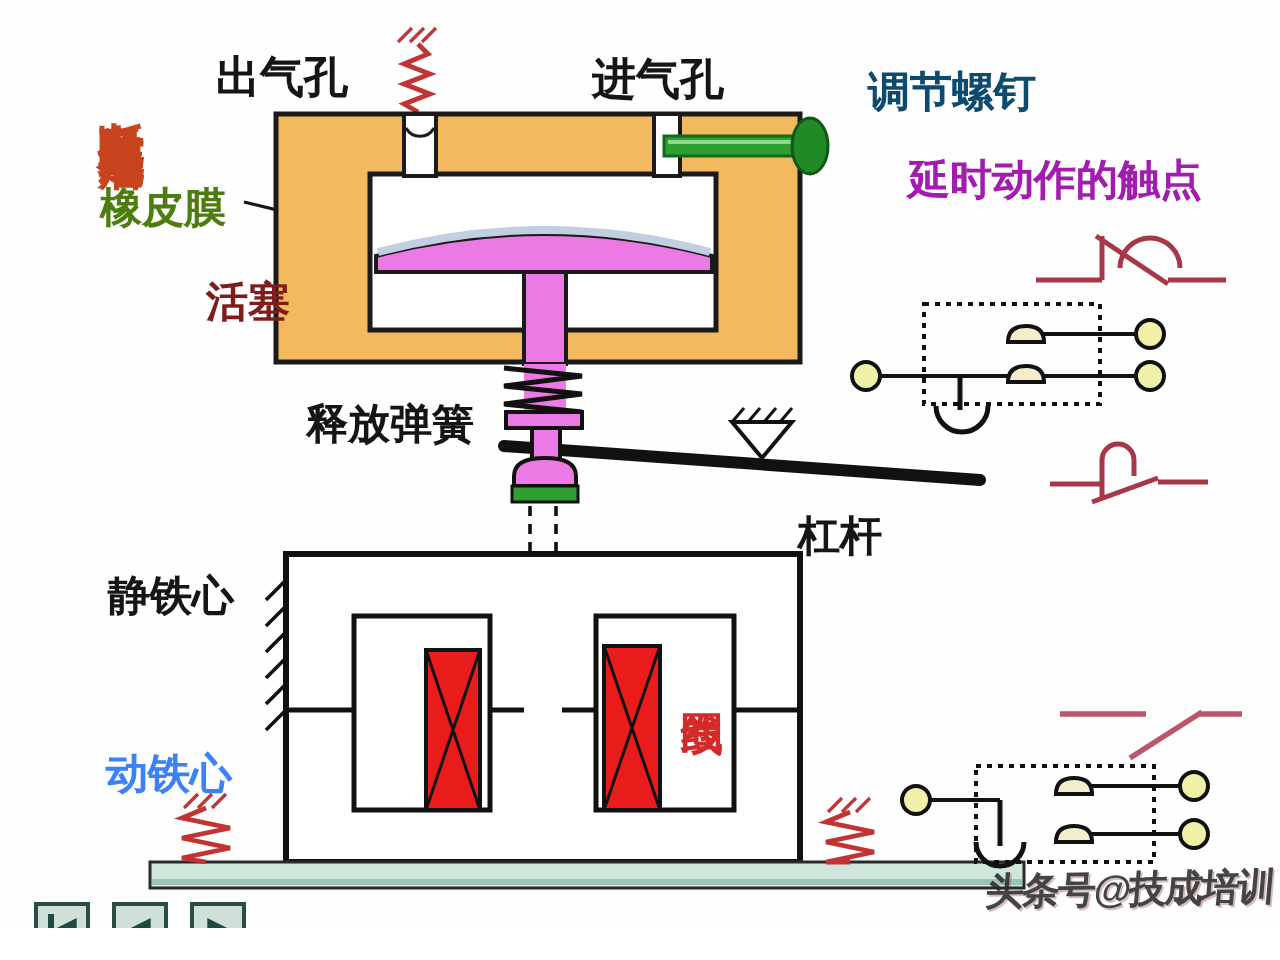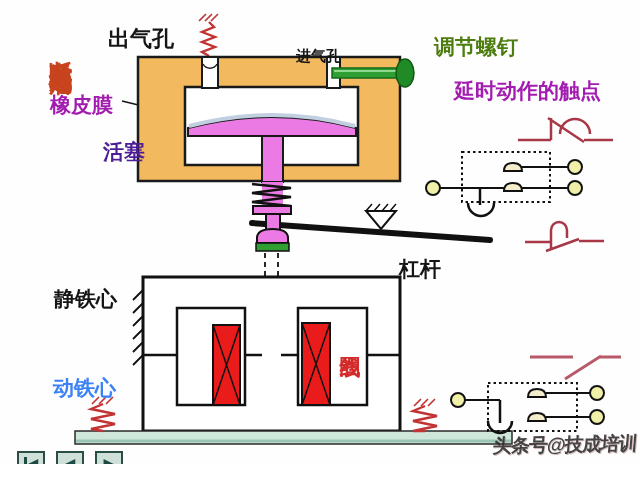--- a/index.html
+++ b/index.html
@@ -1,24 +1,24 @@
 <!DOCTYPE html>
 <html><head>
 <meta charset="utf-8">
 <style>
   html,body{margin:0;padding:0;background:#fff;}
   #stage{position:relative;width:640px;height:464px;background:#fefefe;overflow:hidden;
          font-family:"Liberation Sans","DejaVu Sans",sans-serif;}
   #diagram{position:absolute;left:0;top:0;}
   .lbl{position:absolute;font-weight:bold;white-space:nowrap;line-height:1.05;}
   .black{color:#151515;}
-  .red{color:#4d7c0f;}
+  .red{color:#0c4a6e;}
   .darkred{color:#a21caf;}
-  .palecyan{color:#a21caf;}
-  .orchid{color:#4c1d95;}
+  .palecyan{color:#4d7c0f;}
+  .orchid{color:#7f1d1d;}
   .salmon{color:#3b82f6;}
   .vtitle{position:absolute;left:46px;top:42px;writing-mode:vertical-rl;text-orientation:upright;
           font-size:23px;font-weight:bold;color:#c8441e;letter-spacing:1px;}
   .vcoil{position:absolute;left:336px;top:340px;writing-mode:vertical-rl;text-orientation:upright;
          font-size:21px;font-weight:bold;color:#d42a2a;}
   #navbar{position:absolute;left:17px;top:451px;display:flex;gap:11px;}
   .navbtn{width:28px;height:24px;background:#cfe0d8;border:2px solid #2a4d44;
           display:flex;align-items:center;justify-content:center;gap:1px;
           color:#1d4a42;font-size:14px;font-weight:bold;cursor:pointer;box-sizing:border-box;}
   .navbar-bar{display:inline-block;width:3px;height:12px;background:#1d4a42;}
@@ -153,25 +153,26 @@
     </g>
 
     <g stroke="#b85868" stroke-width="2.8" fill="none">
       <path d="M530,357 H573 M565,379 L601,356 M599,357 H621"></path>
     </g>
   </svg>
 
   <div class="vtitle">断电延时时间继电器通电后</div>
 
   <div class="lbl black" style="left:108px;top:27px;font-size:22px;">出气孔</div>
-  <div class="lbl black" style="left:296px;top:28px;font-size:15px;margin-top:20px;">进气孔</div>
+  <div class="lbl black" style="left:296px;top:28px;font-size:22px;">进气孔</div>
   <div class="lbl red" style="left:434px;top:36px;font-size:21px;">调节螺钉</div>
   <div class="lbl darkred" style="left:454px;top:80px;font-size:21px;">延时动作的触点</div>
   <div class="lbl palecyan" style="left:50px;top:94px;font-size:21px;">橡皮膜</div>
   <div class="lbl orchid" style="left:103px;top:141px;font-size:21px;">活塞</div>
+  <div class="lbl black" style="left:153px;top:202px;font-size:21px;">释放弹簧</div>
   <div class="lbl black" style="left:399px;top:258px;font-size:21px;">杠杆</div>
   <div class="lbl black" style="left:54px;top:288px;font-size:21px;">静铁心</div>
   <div class="lbl salmon" style="left:53px;top:377px;font-size:21px;">动铁心</div>
   <div class="vcoil">线圈</div>
 
   <div id="navbar">
     <div class="navbtn">
       <span class="navbar-bar"></span>
         <span>◀</span>
     </div>

